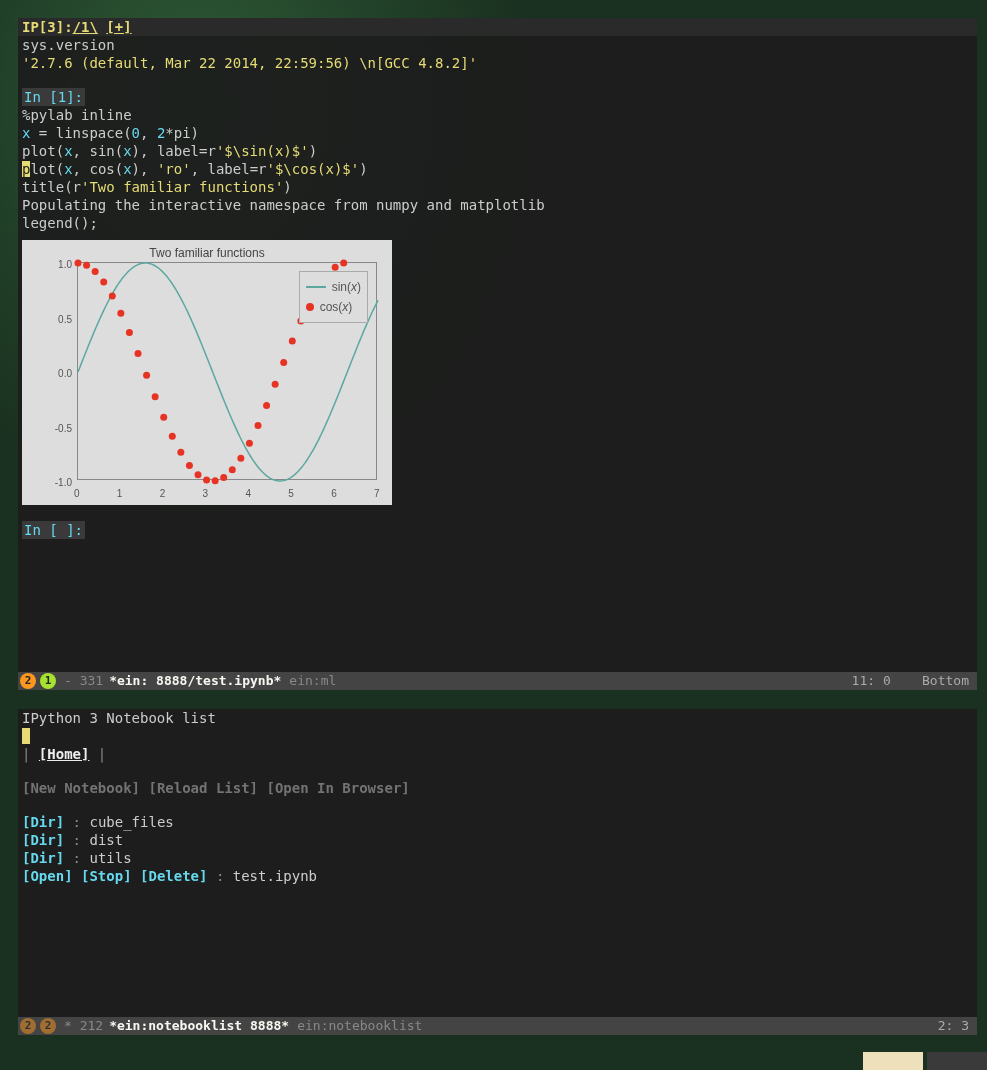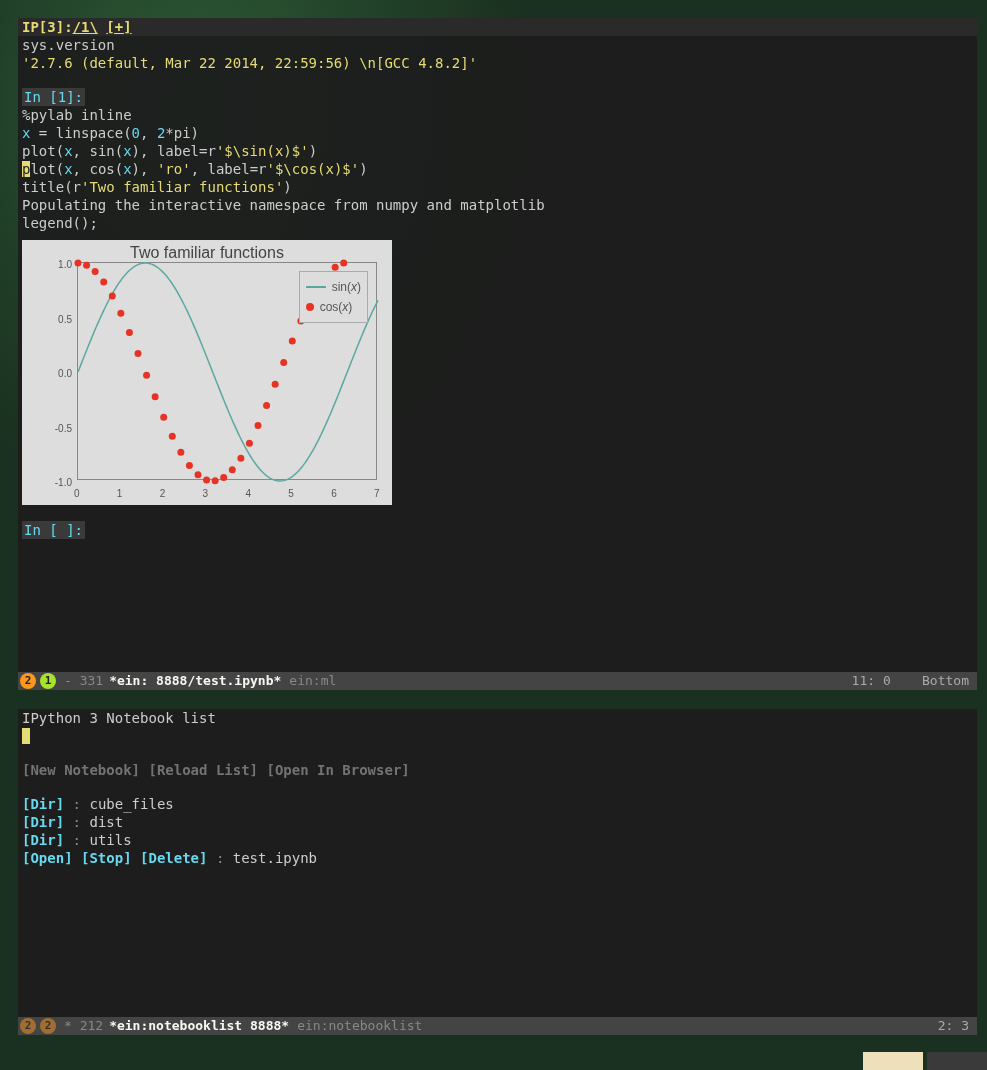--- a/index.html
+++ b/index.html
@@ -51,21 +51,21 @@
   position: relative;
   font-family: sans-serif;
   font-size: 11px;
   color: #333;
 }
 .chart-title {
   position: absolute;
   top: 4px;
   left: 0; right: 0;
   text-align: center;
-  font-size: 16px;
+  font-size: 12px;
   color: #444;
 }
 .plot-box {
   position: absolute;
   left: 55px;
   top: 22px;
   width: 300px;
   height: 218px;
   border: 1px solid #888;
   background: #ddd;
@@ -239,20 +239,21 @@
     <span class="ml-buffer">*ein: 8888/test.ipynb*</span>
     <span class="ml-mode">ein:ml</span>
     <span class="ml-right"><span>11: 0</span>&nbsp;&nbsp;&nbsp;&nbsp;<span>Bottom</span></span>
   </div>
 </div>
 
 <div class="window bottom-window">
   <div class="nb-list">
     <div class="nb-title">IPython 3 Notebook list</div>
     <div><span class="cursor">&nbsp;</span></div>
+    <div><span class="gray"> | </span><span class="nb-link nb-home">[Home]</span><span class="gray"> |</span></div>
     <div style="height:16px"></div>
     <div>
       <span class="nb-action">[New Notebook]</span>
       <span> </span>
       <span class="nb-action">[Reload List]</span>
       <span> </span>
       <span class="nb-action">[Open In Browser]</span>
     </div>
     <div style="height:16px"></div>
     <div id="dir-list">

